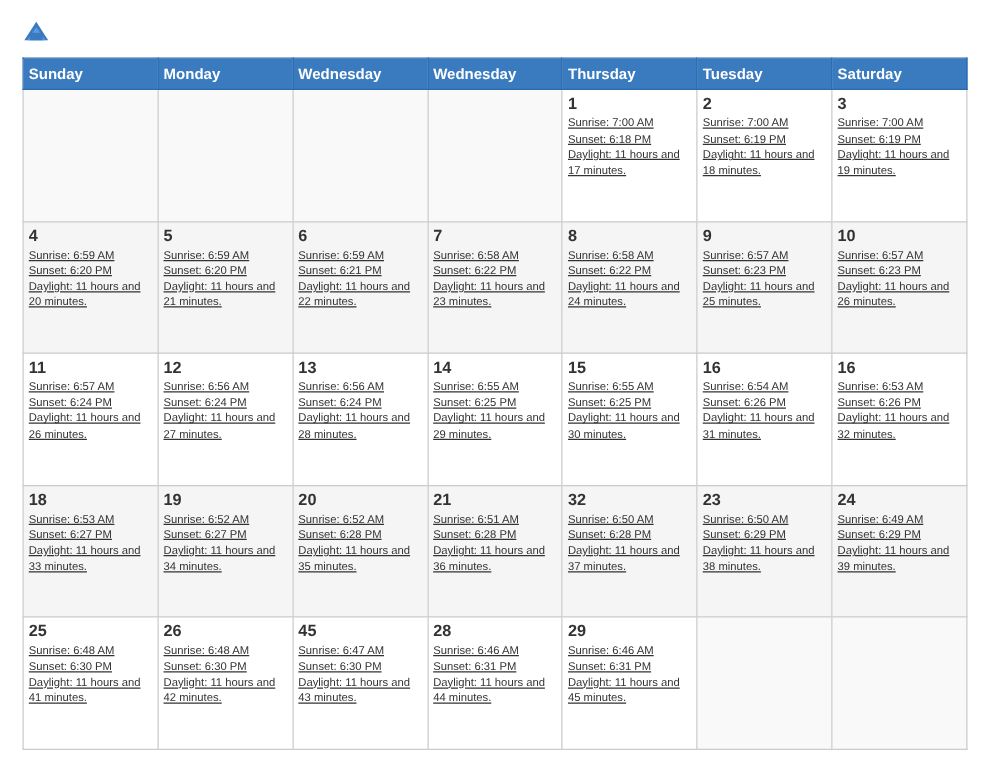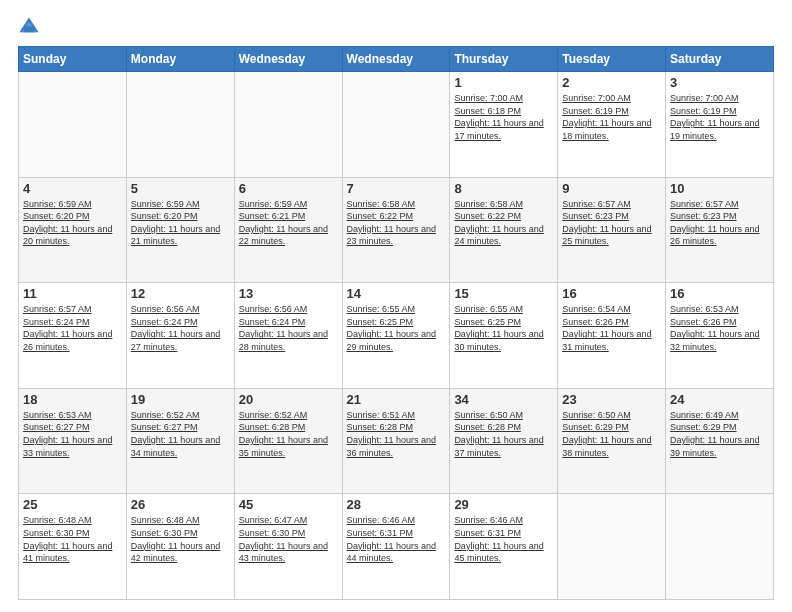--- a/index.html
+++ b/index.html
@@ -231,21 +231,21 @@
           </td>
           <td>
             <span class="day-number">20</span>
             <div class="cell-info">Sunrise: 6:52 AM<br>Sunset: 6:28 PM<br>Daylight: 11 hours and 35 minutes.</div>
           </td>
           <td>
             <span class="day-number">21</span>
             <div class="cell-info">Sunrise: 6:51 AM<br>Sunset: 6:28 PM<br>Daylight: 11 hours and 36 minutes.</div>
           </td>
           <td>
-            <span class="day-number">34</span>
+            <span class="day-number">32</span>
             <div class="cell-info">Sunrise: 6:50 AM<br>Sunset: 6:28 PM<br>Daylight: 11 hours and 37 minutes.</div>
           </td>
           <td>
             <span class="day-number">23</span>
             <div class="cell-info">Sunrise: 6:50 AM<br>Sunset: 6:29 PM<br>Daylight: 11 hours and 38 minutes.</div>
           </td>
           <td>
             <span class="day-number">24</span>
             <div class="cell-info">Sunrise: 6:49 AM<br>Sunset: 6:29 PM<br>Daylight: 11 hours and 39 minutes.</div>
           </td>

